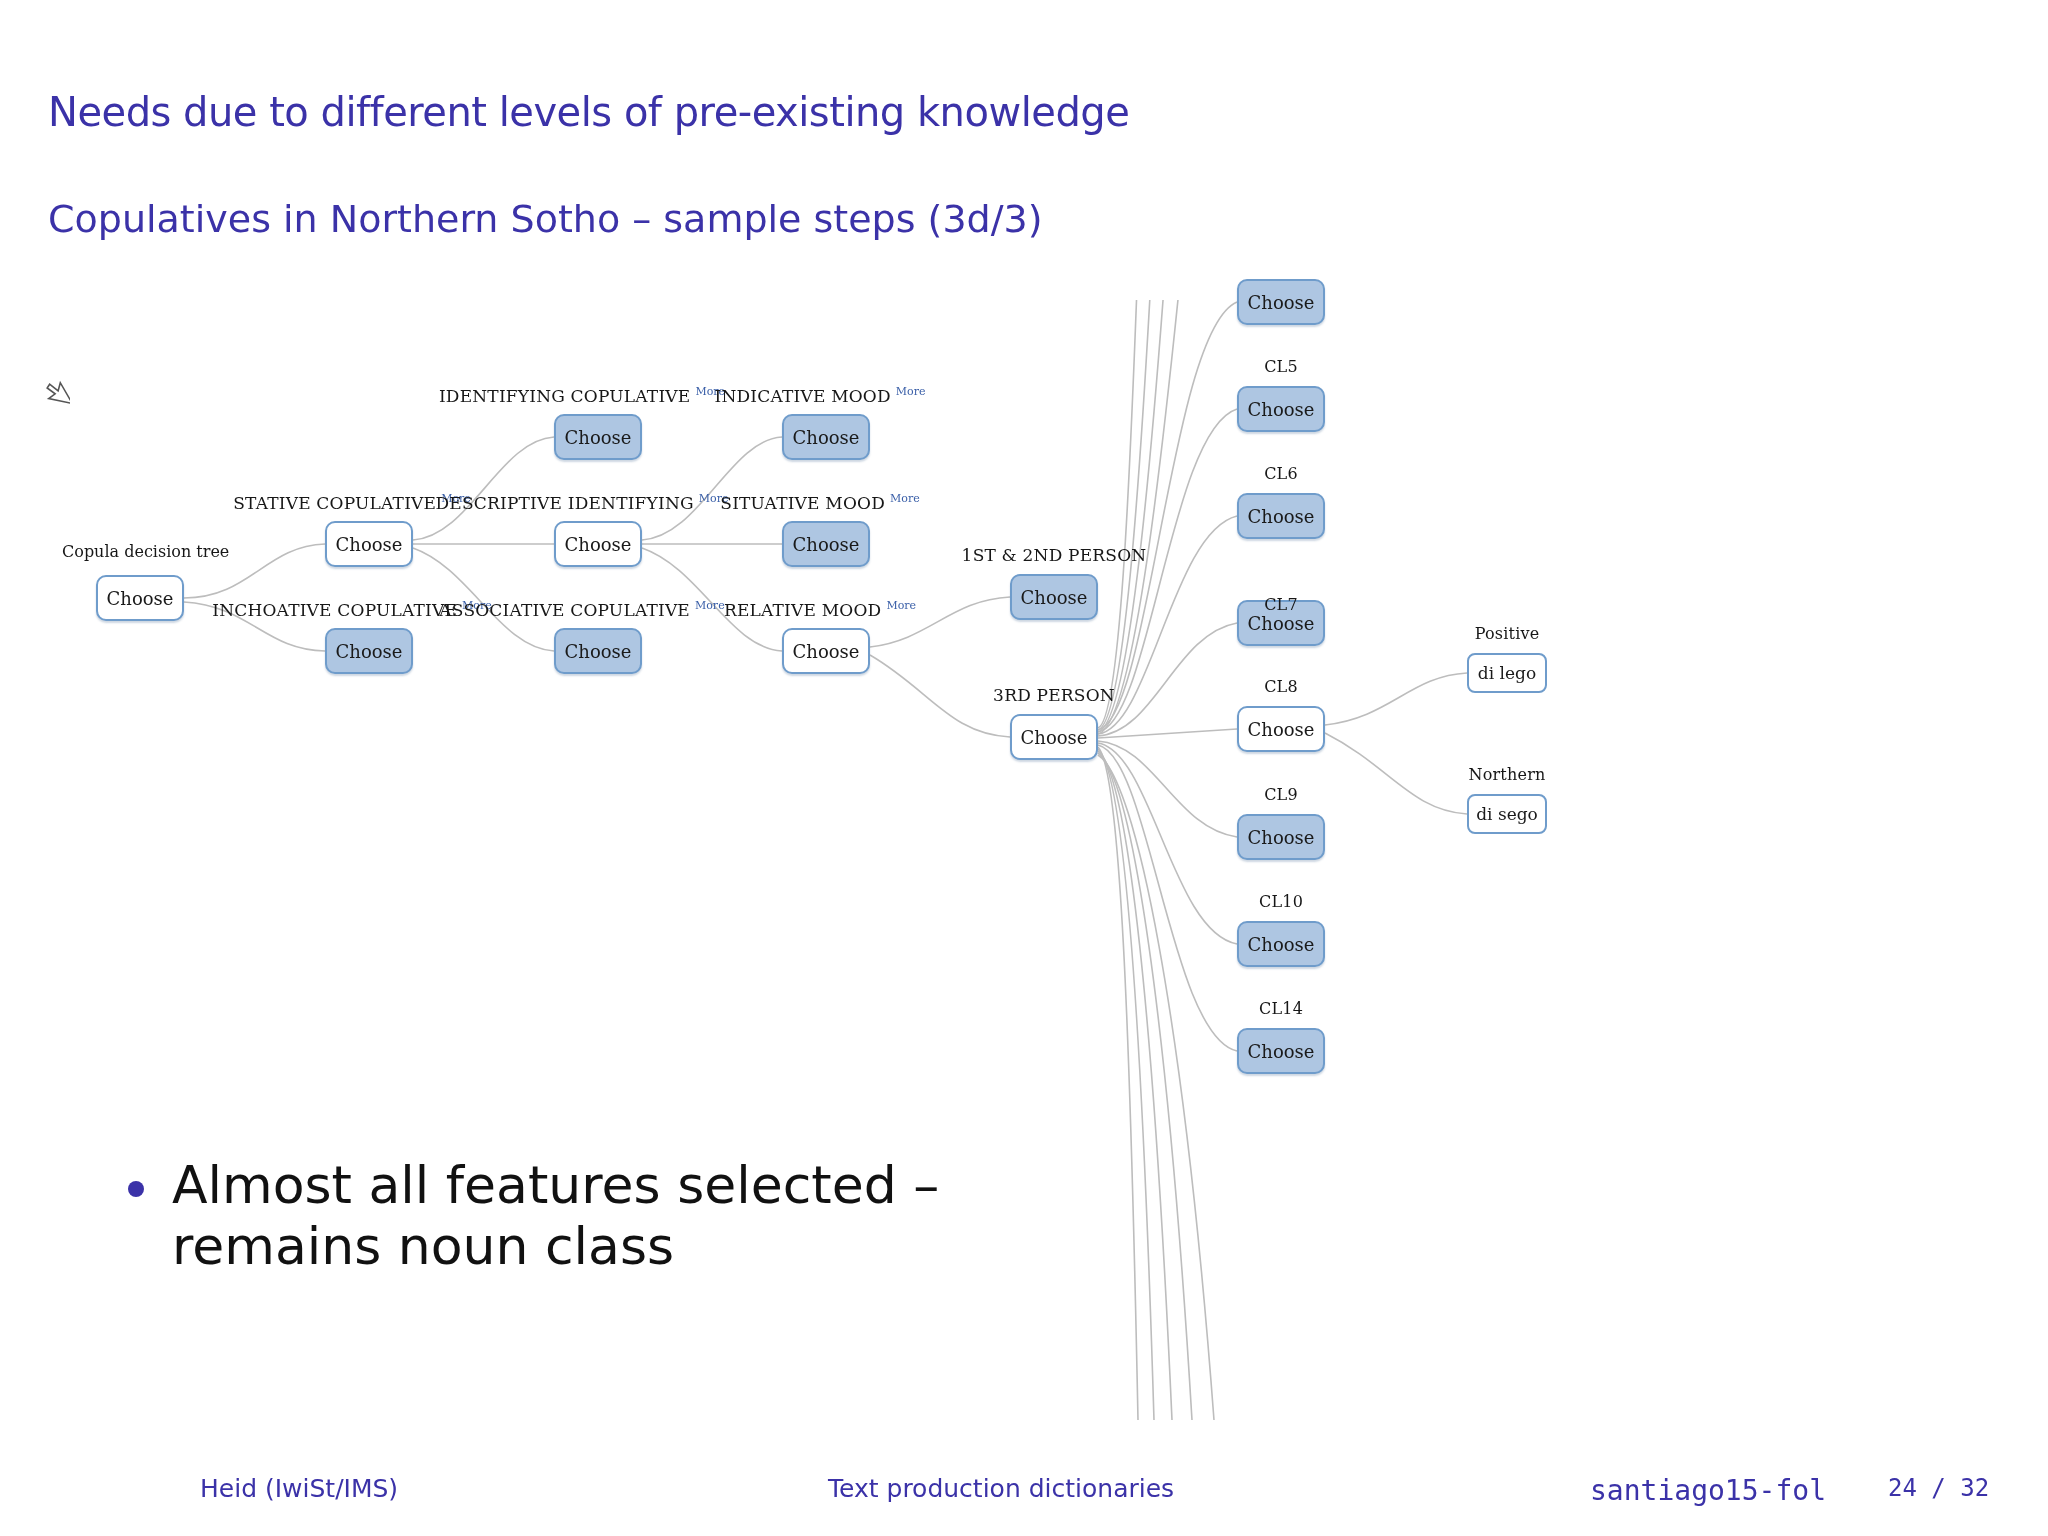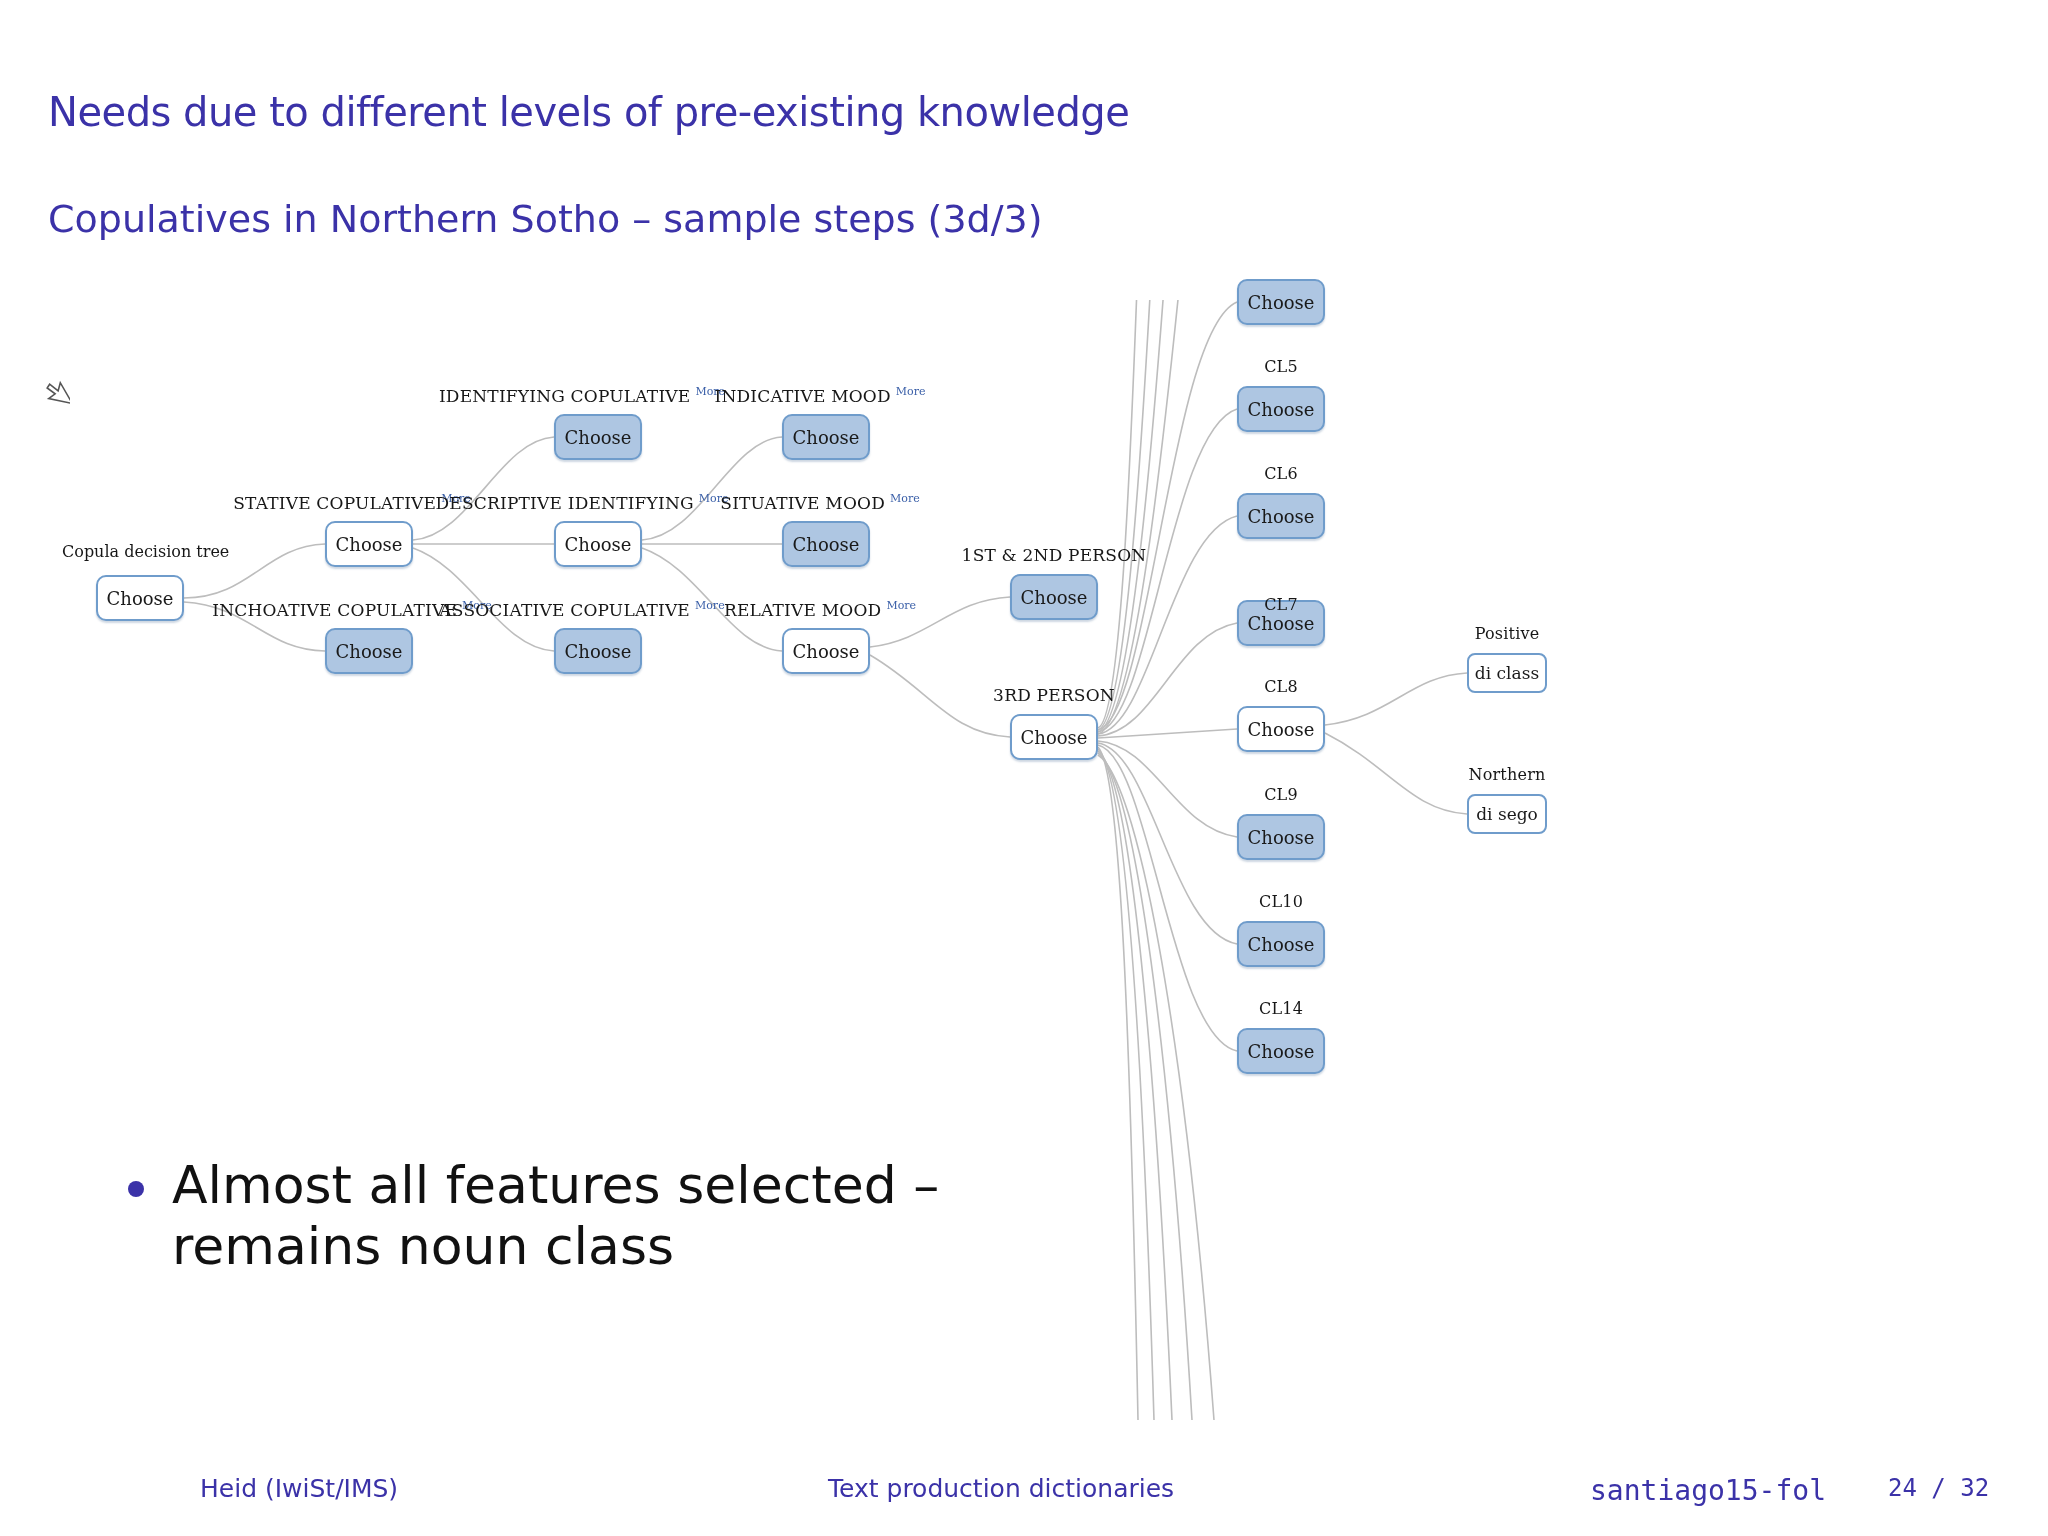--- a/index.html
+++ b/index.html
@@ -295,21 +295,21 @@
       <span>Choose</span>
     </div>
   <div class="node filled" style="left:1237px; top:621px; width:88px; height:46px;">
       <span>Choose</span>
     </div>
   <div class="node filled" style="left:1237px; top:728px; width:88px; height:46px;">
       <span>Choose</span>
     </div>
 
   <div class="node leaf" style="left:1467px; top:353px; width:80px; height:40px;">
-      <span>di class</span>
+      <span>di lego</span>
     </div>
   <div class="node leaf" style="left:1467px; top:494px; width:80px; height:40px;">
       <span>di sego</span>
     </div>
 </div>
 
 <svg id="cursor-artifact" viewBox="0 0 26 34">
   <path d="M4,2 L4,26 L10,20 L14,30 L18,28 L14,19 L22,18 Z" fill="#ffffff" stroke="#555555" stroke-width="1.6" transform="rotate(150 13 17)"></path>
 </svg>
 

